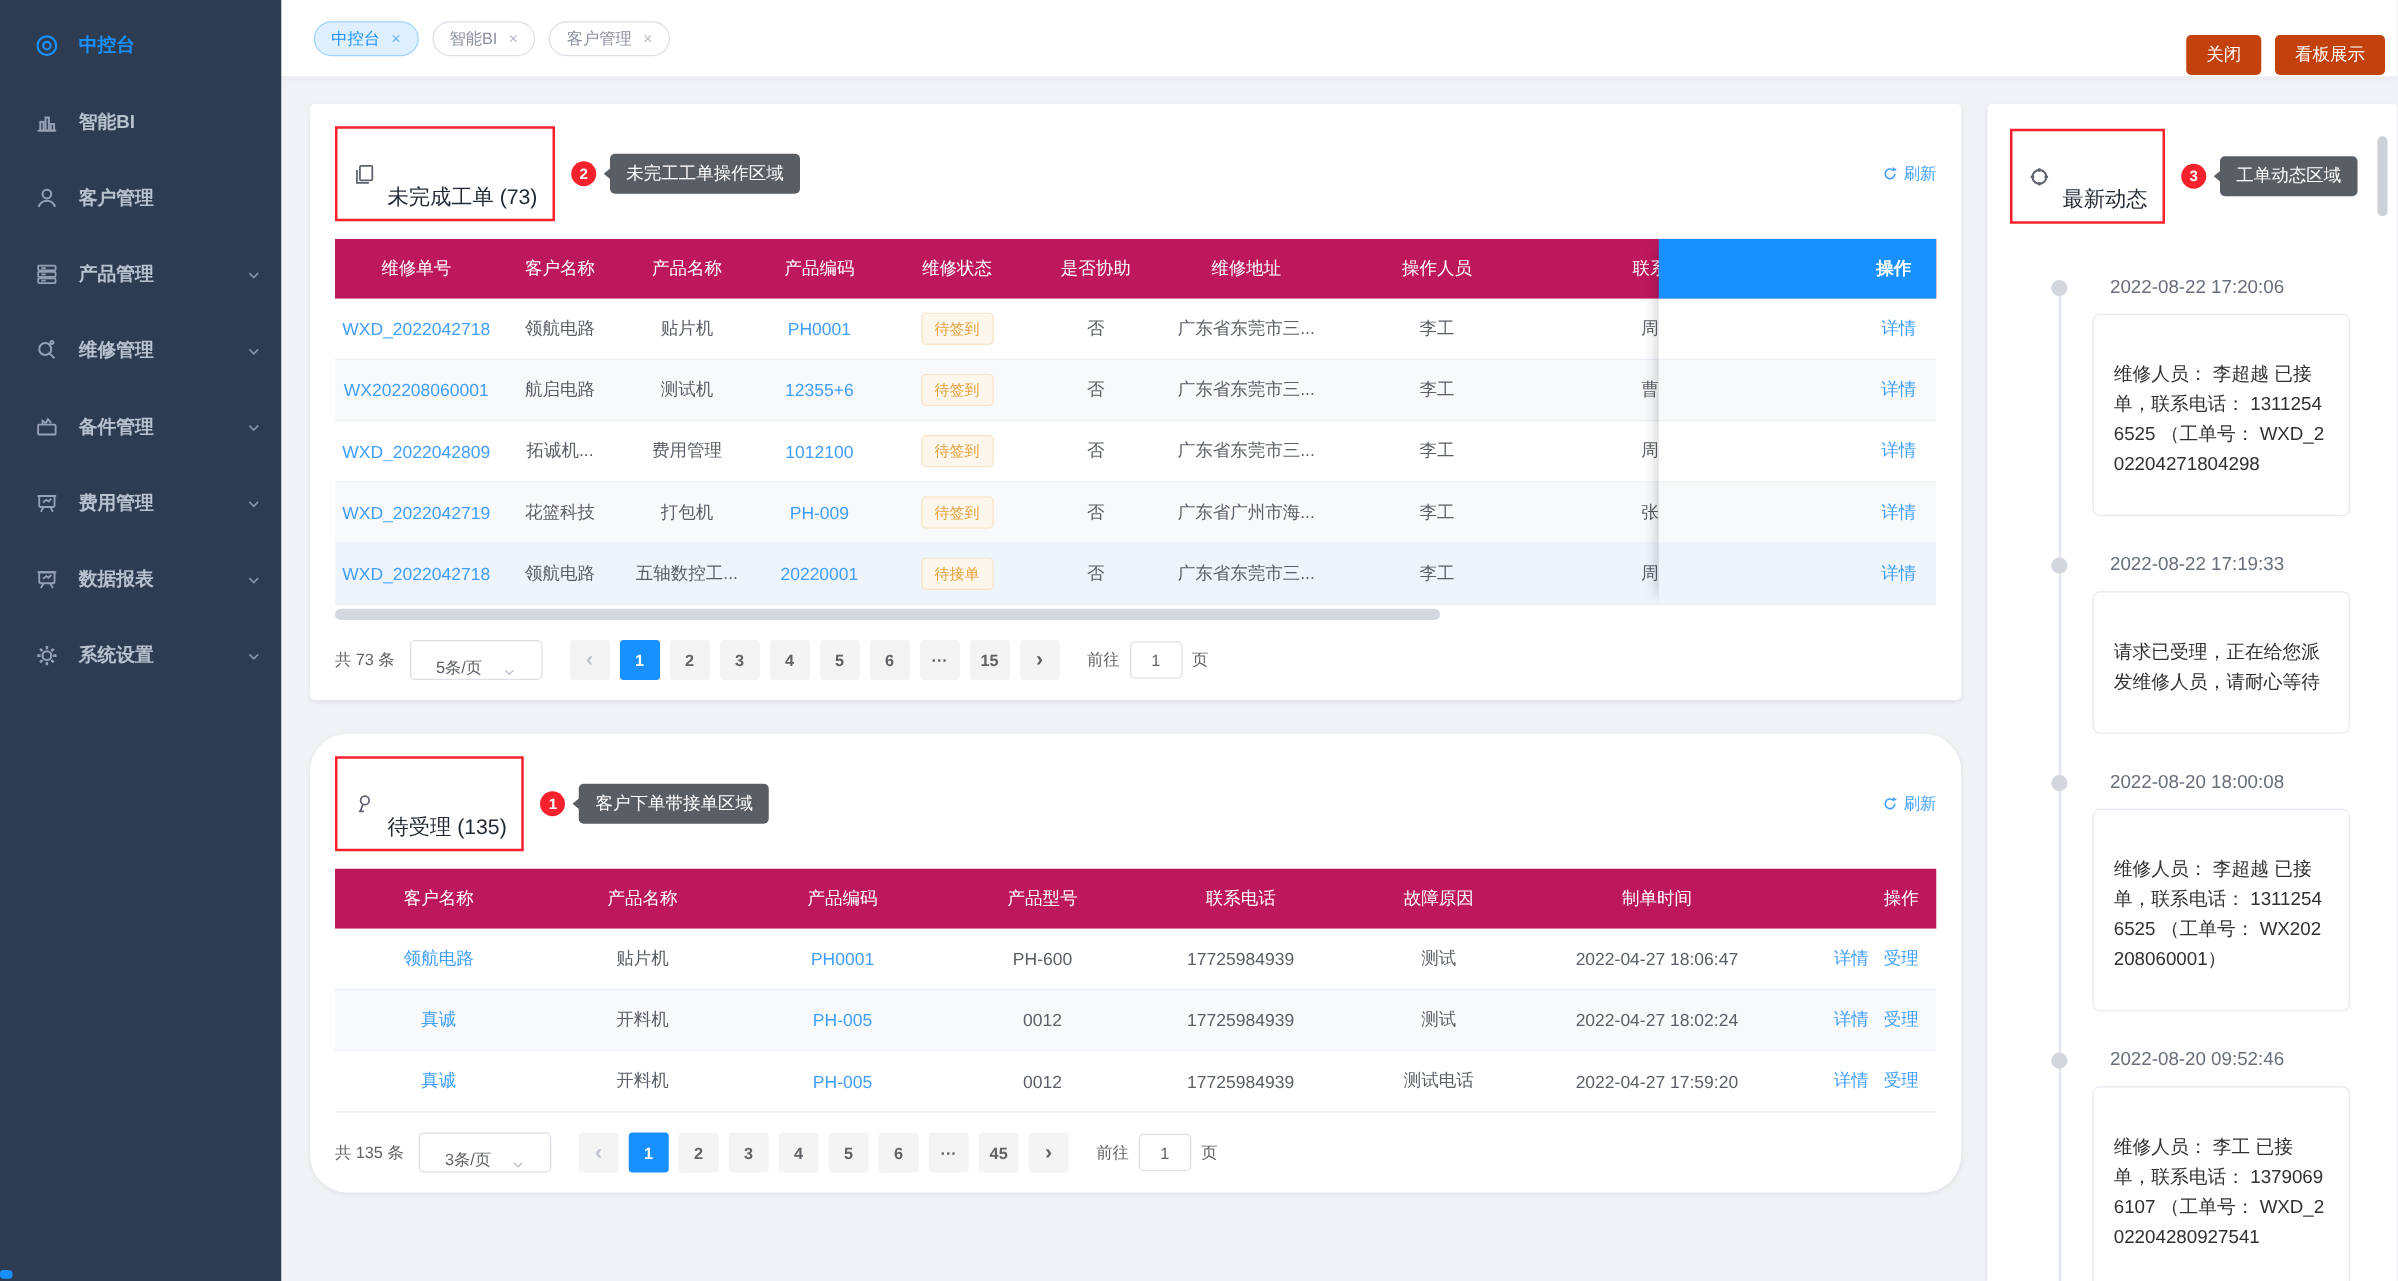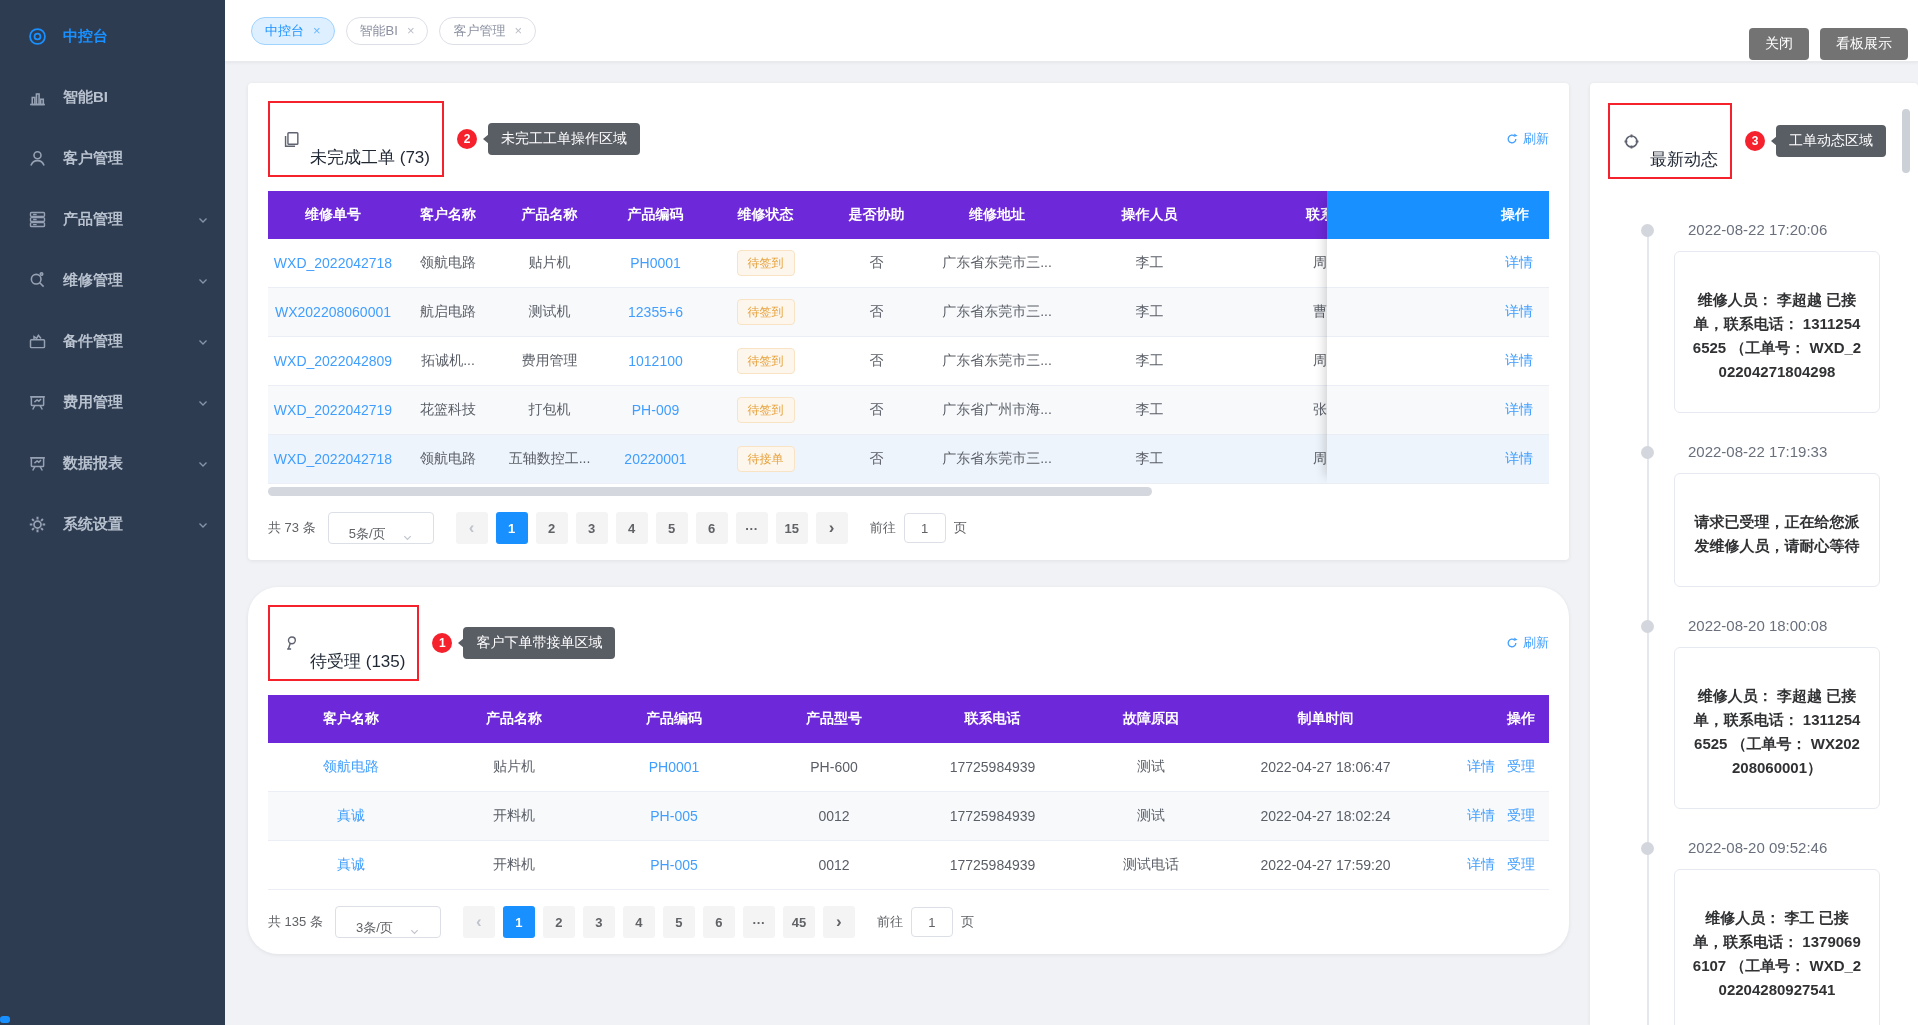--- a/index.html
+++ b/index.html
@@ -15,40 +15,40 @@
 .side-item .chev { margin-left:auto; color:#8894a8; display:flex; }
 .side-hthumb { position:absolute; left:0; bottom:2px; width:10px; height:7px; background:#1890ff; border-radius:3px; }
 
 
 .main { flex:1; display:flex; flex-direction:column; min-width:0; }
 .topbar { height:62px; background:#fff; border-bottom:1px solid #e8eaee; box-shadow:0 1px 3px rgba(0,0,0,.05); display:flex; align-items:center; padding:0 10px 0 26px; flex-shrink:0; }
 .tag { height:28px; border-radius:14px; border:1px solid #dcdfe6; background:#fff; color:#8a90a0; font-size:13px; display:inline-flex; align-items:center; padding:0 13px; margin-right:11px; cursor:pointer; }
 .tag .x { margin-left:9px; font-size:13px; opacity:.6; cursor:pointer; }
 .tag.active { background:#def0ff; border-color:#9ed2ff; color:#1890ff; }
 .topbar-actions { margin-left:auto; display:flex; gap:11px; }
-.btn-primary { height:32px; padding:0 16px; background:#737373; color:#fff; border:none; border-radius:4px; font-size:14px; cursor:pointer; font-family:Liberation Serif, serif;margin-top:26px; }
+.btn-primary { height:32px; padding:0 16px; background:#c2410c; color:#fff; border:none; border-radius:4px; font-size:14px; cursor:pointer; font-family:Liberation Serif, serif;margin-top:26px; }
 
 
 .content { flex:1; display:flex; padding:21px 0 0 23px; min-height:0; }
 .left-col { width:1321px; flex-shrink:0; }
 .card { background:#fff; border-radius:4px; box-shadow:0 1px 4px rgba(0,0,0,.07); padding:18px 20px 16px; }
 .card-gap { margin-top:27px;border-radius:30px; }
 .card-head { display:flex; align-items:center; }
 .red-box { display:inline-flex; align-items:center; border:2px solid #f5222d; padding:6px 12px; gap:9px; }
 .title-icon { color:#5f6370; display:flex; }
 .card-title { font-size:17px; color:#1f2733;margin-top:37px; }
 .ann-badge { width:20px; height:20px; border-radius:50%; background:#f5222d; color:#fff; font-size:12px; font-weight:bold; display:flex; align-items:center; justify-content:center; margin-left:13px; flex-shrink:0; }
 .tooltip { position:relative; background:#595d64; color:#fff; font-size:14px; padding:7px 13px; border-radius:4px; margin-left:11px; white-space:nowrap; }
 .tooltip::before { content:""; position:absolute; left:-5px; top:50%; transform:translateY(-50%); border:5px solid transparent; border-right:6px solid #595d64; border-left:0; }
 .refresh { margin-left:auto; color:#409eff; font-size:13px; display:flex; align-items:center; gap:4px; cursor:pointer; }
 
 
 .t1-wrap { position:relative; overflow:hidden; margin-top:14px; }
 .t1-inner { width:1460px; }
-.t-head { display:flex; height:48px; align-items:center; background:#6d28d9; color:#fff; font-weight:bold; font-size:14px; }
+.t-head { display:flex; height:48px; align-items:center; background:#be185d; color:#fff; font-weight:normal; font-size:14px; }
 .t-row { display:flex; height:49px; align-items:center; font-size:14px; color:#5a5e66; border-bottom:1px solid #ebeef5; background:#fff; }
 .t-row.stripe { background:#f7f9fb; }
 .t-row.stripe2 { background:#eef4fb; }
 .c { text-align:center; flex-shrink:0; overflow:hidden; white-space:nowrap; }
 .c1{width:130px}.c2{width:100px}.c3{width:103px}.c4{width:109px}.c5{width:111px}
 .c6{width:111px}.c7{width:130px}.c8{width:175px}.c9{width:180px}
 .lnk { color:#409eff; cursor:pointer; text-decoration:none; }
 .wtag { display:inline-block; padding:5px 10px; background:#fdf6ec; border:1px solid #f8e3c5; color:#e6a23c; font-size:12px; border-radius:4px; line-height:1.2; }
 .t1-fixed { position:absolute; top:0; right:0; width:222px; box-shadow:-10px 0 10px -8px rgba(0,0,0,.18); }
 .fhead { height:48px; background:#1890ff; color:#fff; font-weight:bold; font-size:14px; display:flex; align-items:center; justify-content:flex-end; padding-right:20px; }
@@ -78,21 +78,21 @@
 .goto-input { width:42px; height:30px; border:1px solid #dcdfe6; border-radius:4px; text-align:center; font-size:13px; color:#606266; font-family:inherit; }
 
 
 .activity { flex:1; margin-left:21px; background:#fff; border-radius:4px 4px 0 0; box-shadow:0 1px 4px rgba(0,0,0,.07); padding:20px 20px 0 18px; position:relative; overflow:hidden; }
 .vthumb { position:absolute; top:26px; right:8px; width:8px; height:64px; background:#ccd0d7; border-radius:4px; cursor:pointer; }
 .timeline { margin-top:42px; position:relative; }
 .timeline::before { content:""; position:absolute; left:39px; top:10px; height:1200px; width:2px; background:#e4e7ed; }
 .titem { position:relative; margin-bottom:30px; }
 .tdot { position:absolute; left:33px; top:3px; width:13px; height:13px; border-radius:50%; background:#d3d6dd; }
 .ttime { margin-left:80px; font-size:15px; color:#69707c; }
-.tcard { margin-left:66px; margin-top:13px; width:206px; border:1px solid #e6e9f0; border-radius:6px; background:#fff; padding:36px 16px 28px; font-size:15px; font-weight:bold; color:#303133; line-height:1.6; overflow:hidden; word-break:break-all;text-align:center; }
+.tcard { margin-left:66px; margin-top:13px; width:206px; border:1px solid #e6e9f0; border-radius:6px; background:#fff; padding:36px 16px 28px; font-size:15px; font-weight:normal; color:#303133; line-height:1.6; overflow:hidden; word-break:break-all; }
 svg { display:block; }
 </style>
 </head>
 <body>
 
 <div class="app">
 
   <aside class="sidebar">
     <div class="side-item active">
       <span class="sicon">

